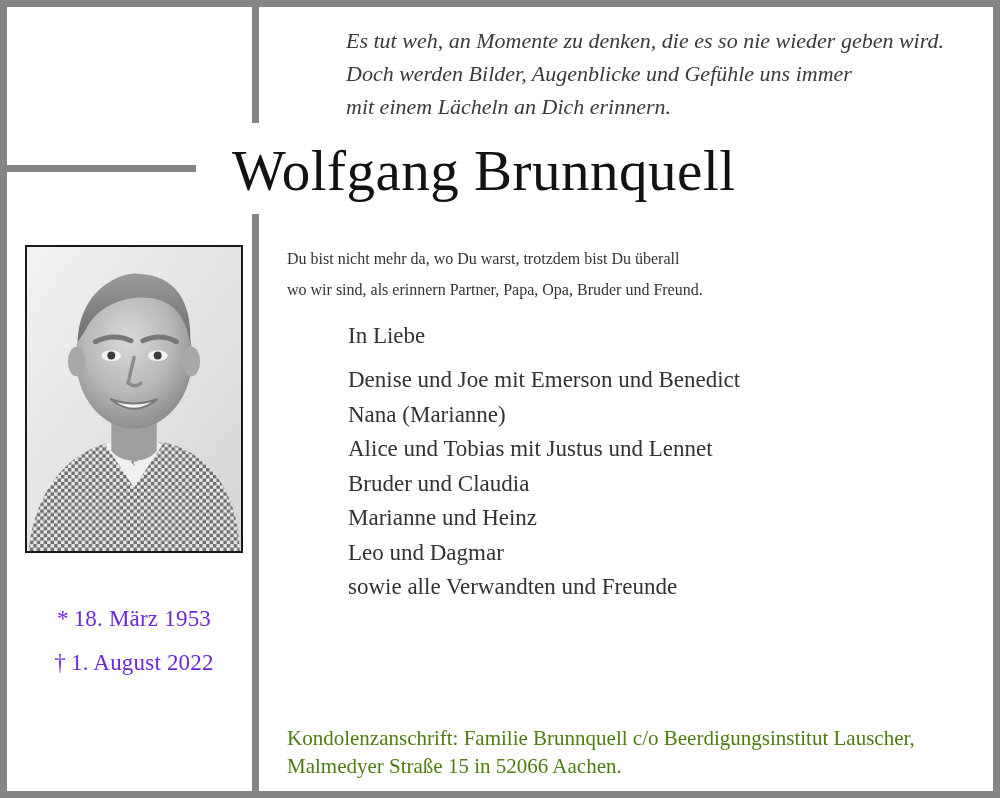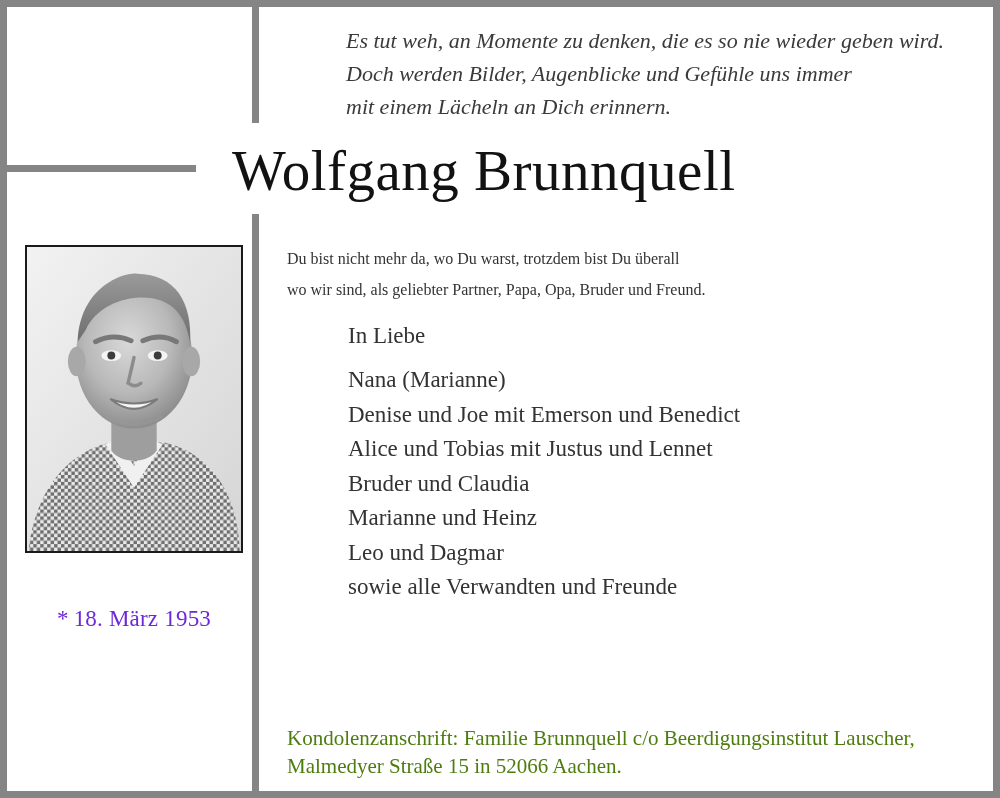--- a/index.html
+++ b/index.html
@@ -221,32 +221,35 @@
       <path d="M85 154 q 24 20 48 0 q -24 9 -48 0 Z" fill="#f6f6f6" stroke="#7a7a7a" stroke-width="2"></path>
 
       <path d="M80 172 q 29 16 58 0" stroke="#989898" stroke-width="3" fill="none" opacity="0.6"></path>
     </svg>
   </div>
 
   <div class="dates">
     <div class="date-line">
       <span class="date-sym">*</span><span>18. März 1953</span>
     </div>
+    <div class="date-line">
+      <span class="date-sym">†</span><span>1. August 2022</span>
+    </div>
   </div>
 
   <div class="lead">
     <div>Du bist nicht mehr da, wo Du warst, trotzdem bist Du überall</div>
-    <div>wo wir sind, als geliebter Partner, Papa, Opa, Bruder und Freund.</div>
+    <div>wo wir sind, als erinnern Partner, Papa, Opa, Bruder und Freund.</div>
   </div>
 
   <div class="inliebe">In Liebe</div>
 
   <div class="family">
+    <div>Denise und Joe mit Emerson und Benedict</div>
     <div>Nana (Marianne)</div>
-    <div>Denise und Joe mit Emerson und Benedict</div>
     <div>Alice und Tobias mit Justus und Lennet</div>
     <div>Bruder und Claudia</div>
     <div>Marianne und Heinz</div>
     <div>Leo und Dagmar</div>
     <div>sowie alle Verwandten und Freunde</div>
   </div>
 
 
   <div class="condolence">
     <div>Kondolenzanschrift: Familie Brunnquell c/o Beerdigungsinstitut Lauscher,</div>

